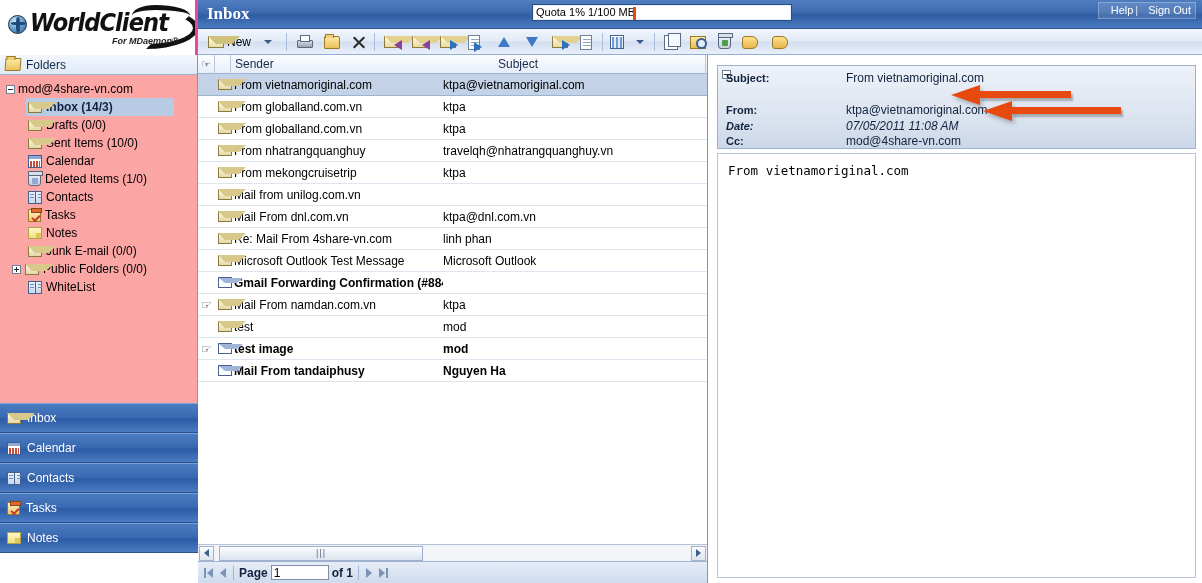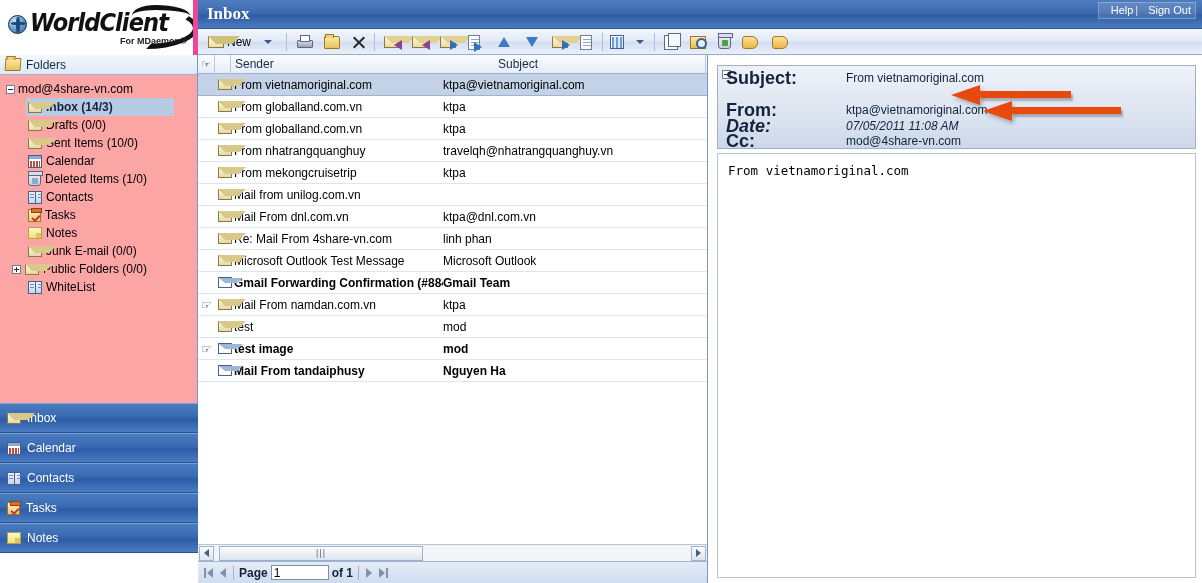--- a/index.html
+++ b/index.html
@@ -7,21 +7,21 @@
     margin: 0; padding: 0;
     width: 1202px; height: 583px;
     overflow: hidden;
     font-family: "Liberation Sans", sans-serif;
     font-size: 12px;
     background: #ffffff;
   }
   #app { position: relative; width: 1202px; height: 583px; }
   .logo-cell {
     position: absolute; left: 0; top: 0; width: 198px; height: 55px;
-    background: #ffffff; border-right: 5px solid #ec4899;
+    background: #ffffff; border-right: 3px solid #ec4899;
     overflow: hidden;
   }
   .logo-wrap { position: absolute; left: 4px; top: 7px; width: 192px; height: 42px; }
   .logo-globe {
     position: absolute; left: 4px; top: 8px; width: 19px; height: 19px;
     border-radius: 50%;
     background:
       radial-gradient(circle at 35% 30%, #cfe4f5 0%, #6ea4d4 45%, #2b5f95 100%);
     border: 1px solid #14304f;
     overflow: hidden;
@@ -37,22 +37,22 @@
   .logo-text {
     position: absolute; left: 26px; top: 2px;
     font-family: "DejaVu Sans", sans-serif;
     font-size: 24px; font-weight: bold; font-style: italic;
     letter-spacing: -1px; color: #111111;
     white-space: nowrap;
     transform: scaleX(0.94);
     transform-origin: left top;
   }
   .logo-sub {
-    position: absolute; left: 116px; top: 29px;
-    font-size: 9px; font-weight: bold; 
+    position: absolute; left: 108px; top: 29px;
+    font-size: 9px; font-weight: bold; font-style: italic;
     color: #222222; letter-spacing: 0px;
   }
   .logo-swoosh {
     position: absolute; left: 142px; top: 0px; width: 52px; height: 42px;
     border: 5px solid #111111;
     border-radius: 0 100% 100% 0 / 0 50% 50% 0;
     border-left-color: transparent;
     border-top-color: transparent;
   }
   .logo-swoosh2 {
@@ -343,21 +343,21 @@
   .read-pane {
     position: absolute; left: 709px; top: 55px; width: 493px; height: 528px;
     background: #ffffff;
   }
   .read-head {
     position: absolute; left: 8px; top: 10px; width: 479px; height: 84px;
     background: linear-gradient(to bottom,#eef2f9 0%, #dce4f0 60%, #ccd7e8 100%);
     border: 1px solid #9fb0c8;
   }
   .rh-row { position: absolute; left: 8px; height: 16px; display: flex; align-items: center; }
-  .rh-key { font-size: 18px; font-weight: bold; color: #11233e; width: 120px; }
+  .rh-key { font-size: 11px; font-weight: bold; color: #11233e; width: 120px; }
   .rh-val { font-size: 12px; color: #11233e; }
   .rh-exp {
     position: absolute; left: 4px; top: 4px;
     width: 9px; height: 9px; border: 1px solid #6f7f96; background: #ffffff;
   }
   .rh-exp:before { content:""; position:absolute; left:1px; top:3px; width:5px; height:1px; background:#2a2a2a; }
   .read-body {
     position: absolute; left: 8px; top: 98px; width: 479px; height: 425px;
     background: #ffffff; border: 1px solid #b9c4d4;
     padding: 9px 10px;
@@ -390,20 +390,24 @@
       <div class="logo-swoosh"></div>
       <div class="logo-swoosh2"></div>
       <div class="logo-text">WorldClient</div>
       <div class="logo-sub">For MDaemon®</div>
     </div>
   </div>
 
   <div class="titlebar">
     <div class="title-text">Inbox</div>
 
+    <div class="quota">
+      <div class="quota-label">Quota 1% 1/100 MB</div>
+      <div class="quota-fill"></div>
+    </div>
 
     <div class="helpbox">
       <a href="#">Help</a><span class="sep">|</span><a href="#">Sign Out</a>
     </div>
   </div>
 
   <div class="toolbar">
 
     <div class="tbtn" style="left:8px;">
       <span class="ico ico-env"></span>
@@ -666,21 +670,20 @@
         <div class="cell-sub">Microsoft Outlook Test Message</div>
         <div class="cell-snd">Microsoft Outlook</div>
       </div>
 
       <div class="mrow unread">
         <div class="cell-att"></div>
         <div class="cell-ico">
             <span class="env-unread"></span>
           </div>
         <div class="cell-sub">Gmail Forwarding Confirmation (#884</div>
-        <div class="cell-snd">Gmail Team</div>
       </div>
 
       <div class="mrow">
         <div class="cell-att paperclip">☞</div>
         <div class="cell-ico">
             <span class="env-read"></span>
           </div>
         <div class="cell-sub">Mail From namdan.com.vn</div>
         <div class="cell-snd">ktpa</div>
       </div>

